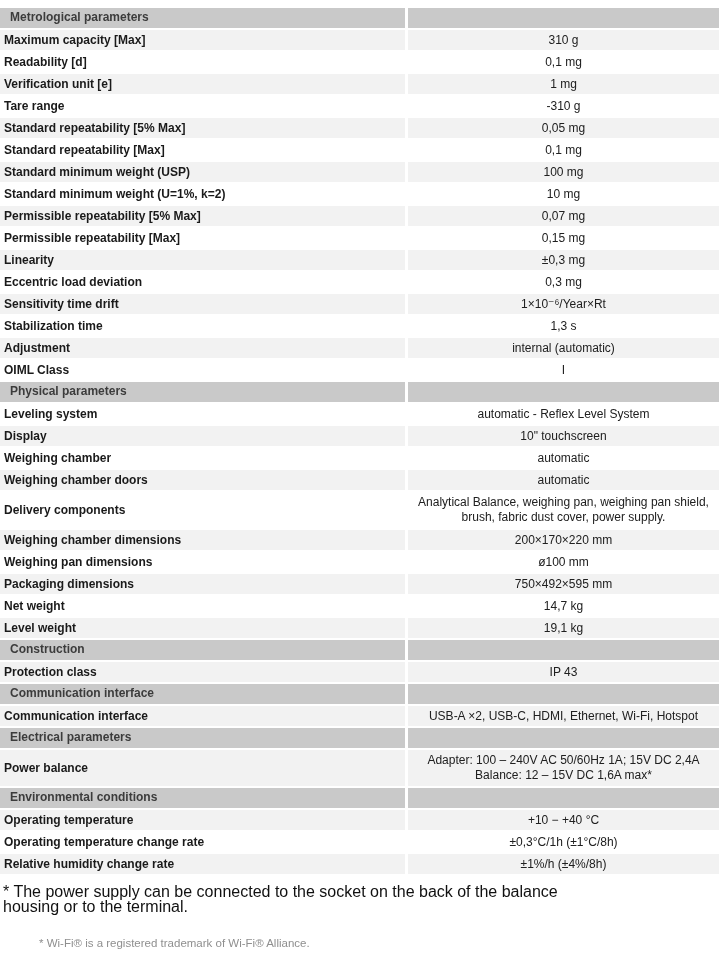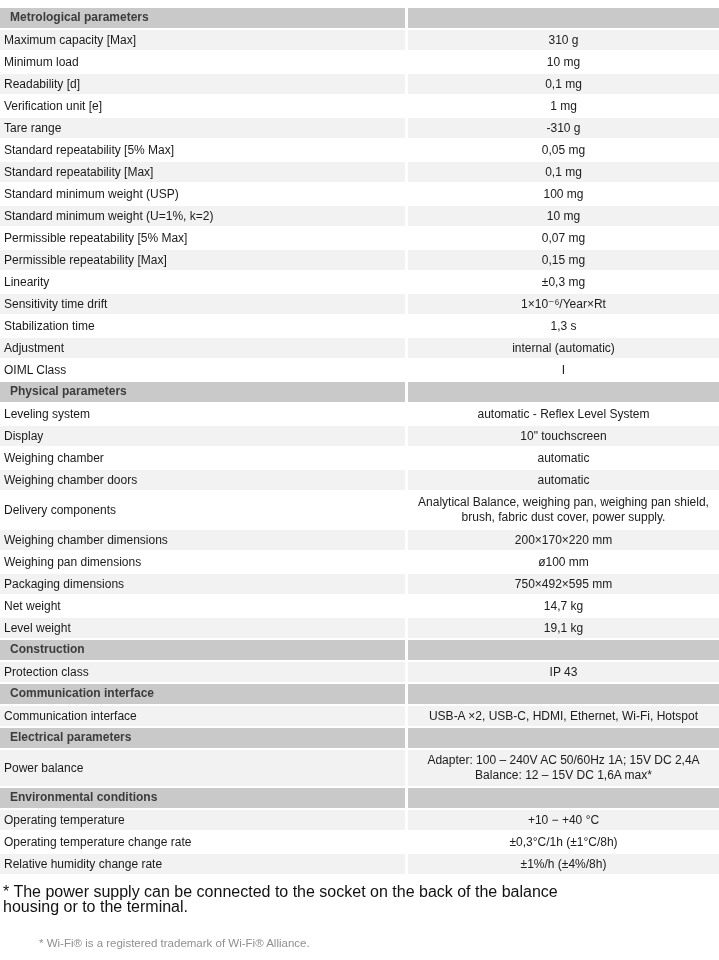--- a/index.html
+++ b/index.html
@@ -26,21 +26,21 @@
   }
   col.c1{width:408px;}
   td{
     font-size:12px;
     vertical-align:middle;
     border-bottom:2px solid #fff;
     padding:3px 4px;
     line-height:14px;
   }
   td.label{
-    font-weight:normal;
+    font-weight:bold;
     color:var(--label-text);
     border-right:3px solid #fff;
   }
   td.value{
     color:var(--value-text);
     text-align:center;
   }
   td.value .vline{line-height:15px;}
   tr:nth-child(even) td{background:var(--stripe-bg);}
   tr.section td{
@@ -80,24 +80,20 @@
     <tbody id="spec-body">
         <tr class="section">
           <td class="label">Metrological parameters</td>
           <td class="value"></td>
         </tr>
         <tr>
           <td class="label">Maximum capacity [Max]</td>
           <td class="value">310 g</td>
         </tr>
         <tr>
-          <td class="label">Minimum load</td>
-          <td class="value">10 mg</td>
-        </tr>
-        <tr>
           <td class="label">Readability [d]</td>
           <td class="value">0,1 mg</td>
         </tr>
         <tr>
           <td class="label">Verification unit [e]</td>
           <td class="value">1 mg</td>
         </tr>
         <tr>
           <td class="label">Tare range</td>
           <td class="value">-310 g</td>
@@ -122,20 +118,24 @@
           <td class="label">Permissible repeatability [5% Max]</td>
           <td class="value">0,07 mg</td>
         </tr>
         <tr>
           <td class="label">Permissible repeatability [Max]</td>
           <td class="value">0,15 mg</td>
         </tr>
         <tr>
           <td class="label">Linearity</td>
           <td class="value">±0,3 mg</td>
+        </tr>
+        <tr>
+          <td class="label">Eccentric load deviation</td>
+          <td class="value">0,3 mg</td>
         </tr>
         <tr>
           <td class="label">Sensitivity time drift</td>
           <td class="value">1×10⁻⁶/Year×Rt</td>
         </tr>
         <tr>
           <td class="label">Stabilization time</td>
           <td class="value">1,3 s</td>
         </tr>
         <tr>

